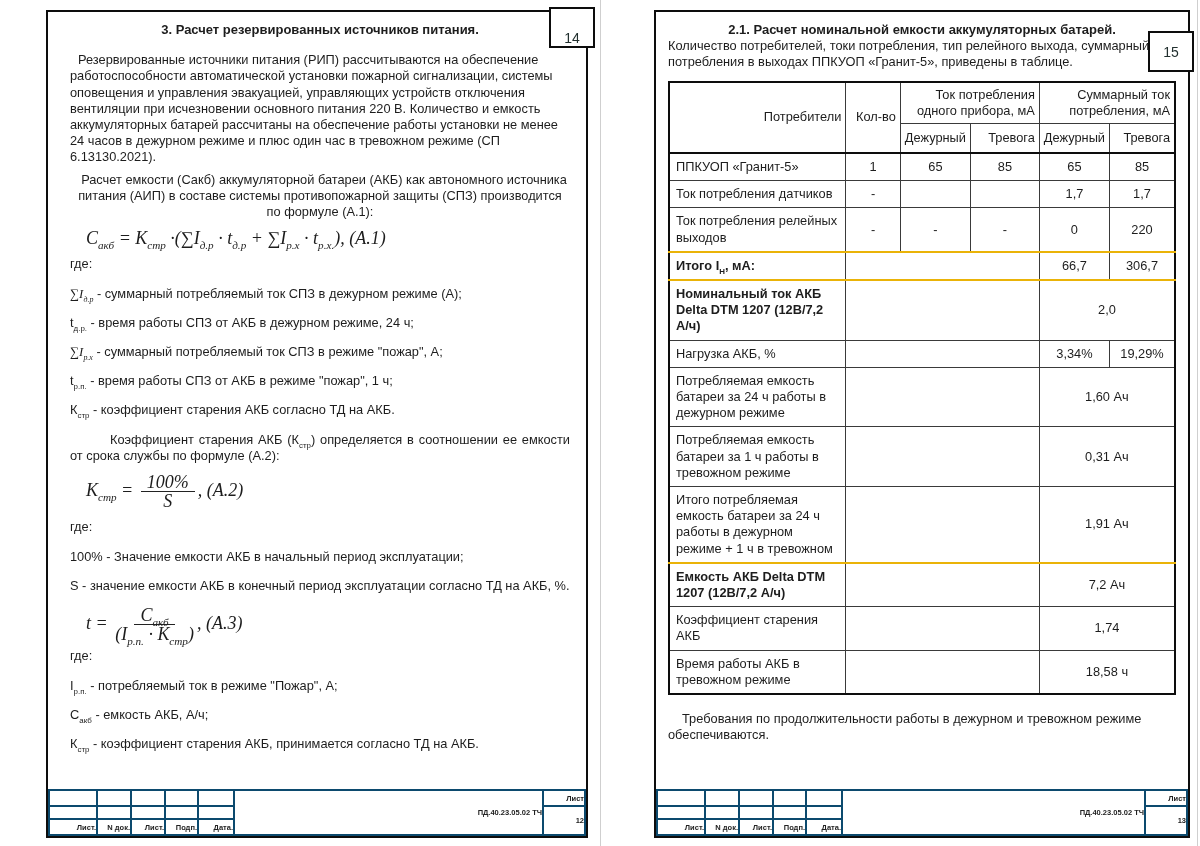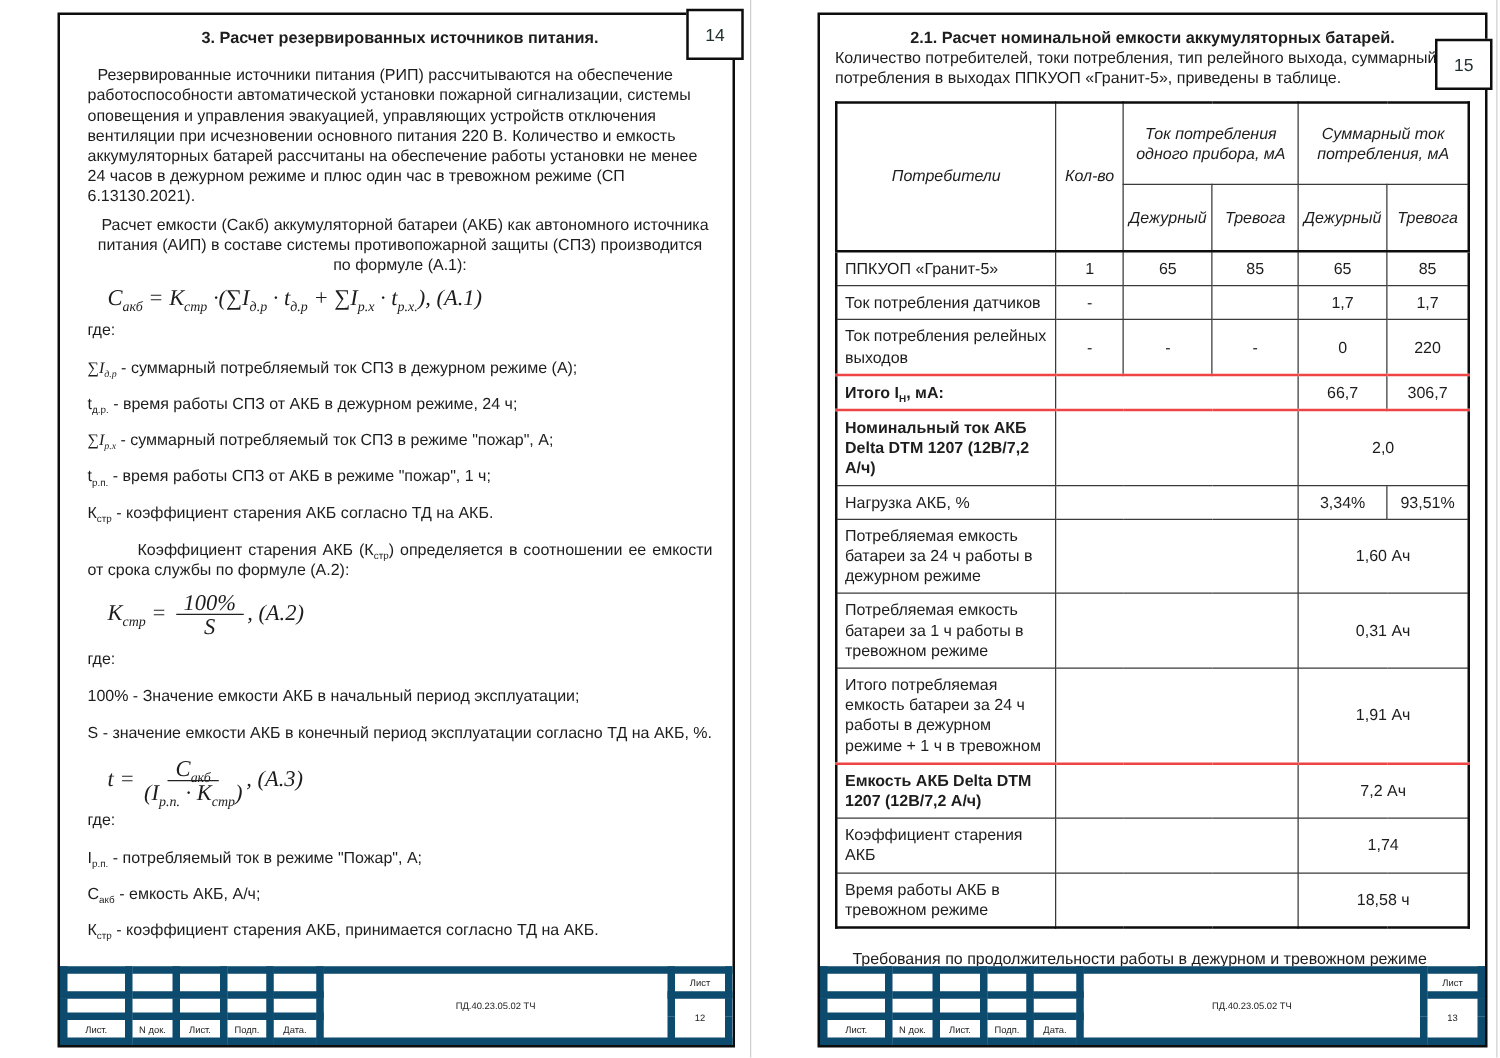--- a/index.html
+++ b/index.html
@@ -9,21 +9,21 @@
     -webkit-font-smoothing:antialiased;
   }
   .page-edge{position:absolute;top:0;bottom:0;width:1px;background:#cfcfcf;}
   .frame{position:absolute;border:2px solid #0d0d0d;background:#ffffff;}
   #frameL{left:46px;top:10px;width:538px;height:824px;}
   #frameR{left:654px;top:10px;width:532px;height:824px;}
   .pagenum-box{
     position:absolute;width:42px;height:37px;border:2px solid #0d0d0d;background:#fff;
     display:flex;align-items:center;justify-content:center;font-size:14px;color:#22302f;z-index:3;
   }
-  #pagenumL{left:549px;top:7px;}
+  #pagenumL{left:549px;top:7px;align-items:flex-end;}
   #pagenumR{left:1148px;top:7px;margin-top:24px;}
 
   .content{position:absolute;font-size:12.8px;line-height:16.2px;z-index:1;}
   #contentL{left:70px;top:22px;width:500px;}
   #contentR{left:668px;top:22px;width:508px;}
 
   .doc-title{text-align:center;font-weight:bold;font-size:13px;margin:0 0 14px 0;}
   .para{margin:0;text-indent:8px;}
   .para.deep{text-indent:40px;text-align:justify;}
   .mt6{margin-top:6px;text-align:center;} .mt12{margin-top:12px;}
@@ -37,33 +37,33 @@
   .frac{display:inline-flex;flex-direction:column;align-items:center;vertical-align:middle;margin:0 3px;text-align:center;}
   .frac .num{padding:0 6px 1px;border-bottom:1px solid #222;}
   .frac .den{padding-top:1px;}
   .where{margin:6px 0 4px 0;}
   .def-line{margin:13px 0;}
   .def-line .sym{white-space:nowrap;}
 
   
   table.consumers{border-collapse:collapse;width:100%;margin-top:10px;border:2px solid #0d0d0d;}
   table.consumers td{border:1px solid #3a3a3a;padding:5px 6px;vertical-align:middle;}
-  table.consumers thead td{text-align:center;padding:16px 4px;font-style:italic;}
+  table.consumers thead td{text-align:right;padding:4px 4px;}
   table.consumers thead tr.grp td{height:30px;}
   table.consumers thead tr.sub td{height:20px;}
   table.consumers thead{border-bottom:2px solid #0d0d0d;}
   td.lbl{text-align:left;padding:8px 6px;}
   td.val{text-align:center;}
-  tr.thick-top td{border-top:2px solid #ef4444;}
+  tr.thick-top td{border-top:2px solid #eab308;}
   .b{font-weight:bold;}
 
   
   .titleblock{position:absolute;left:0;right:0;bottom:0;z-index:2;}
   table.tb{border-collapse:collapse;width:100%;background:#fff;}
-  table.tb td{border:6px solid #0c4a6e;padding:0;font-size:7.5px;text-align:center;vertical-align:middle;color:#222;}
+  table.tb td{border:2px solid #0c4a6e;padding:0;font-size:7.5px;text-align:right;vertical-align:middle;color:#222;font-weight:bold;}
   table.tb tr.r1 td{height:14px;}
   table.tb tr.r2 td{height:11px;}
   table.tb tr.r3 td{height:14px;}
   td.doccode{font-size:13.5px;color:#1d1d1d;}
   td.sheet-word{font-size:8.5px;}
   td.sheet-num{font-size:13.5px;}
 </style>
 </head>
 <body>
 
@@ -249,21 +249,21 @@
         </tr>
         <tr class="thick-top">
           <td class="lbl b"><span>Номинальный ток АКБ Delta DTM 1207 (12В/7,2 А/ч)</span></td>
           <td class="val" colspan="3"></td>
           <td class="val" colspan="2">2,0</td>
         </tr>
         <tr>
           <td class="lbl"><span>Нагрузка АКБ, %</span></td>
           <td class="val" colspan="3"></td>
           <td class="val">3,34%</td>
-          <td class="val">93,51%</td>
+          <td class="val">19,29%</td>
         </tr>
         <tr>
           <td class="lbl"><span>Потребляемая емкость батареи за 24 ч работы в дежурном режиме</span></td>
           <td class="val" colspan="3"></td>
           <td class="val" colspan="2">1,60 Ач</td>
         </tr>
         <tr>
           <td class="lbl"><span>Потребляемая емкость батареи за 1 ч работы в тревожном режиме</span></td>
           <td class="val" colspan="3"></td>
           <td class="val" colspan="2">0,31 Ач</td>

